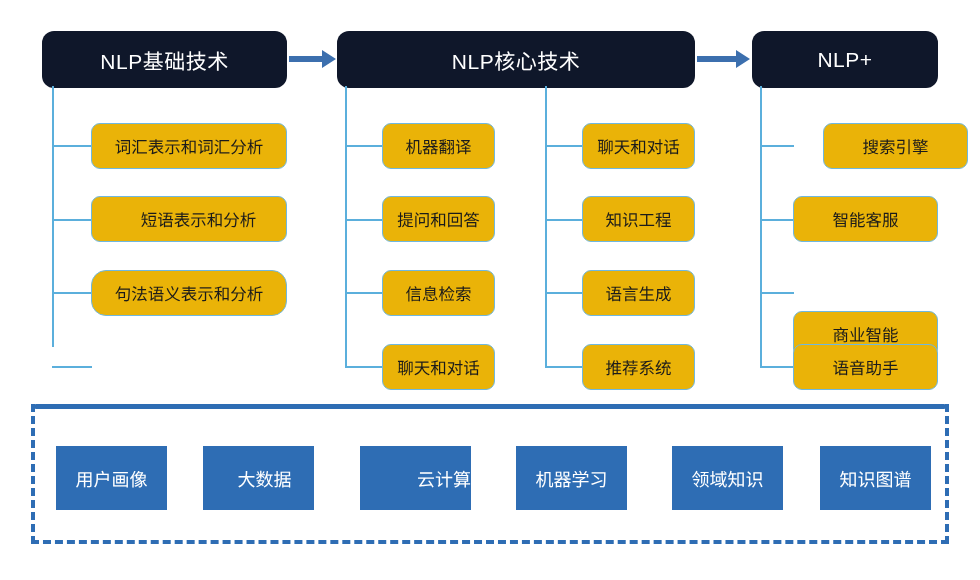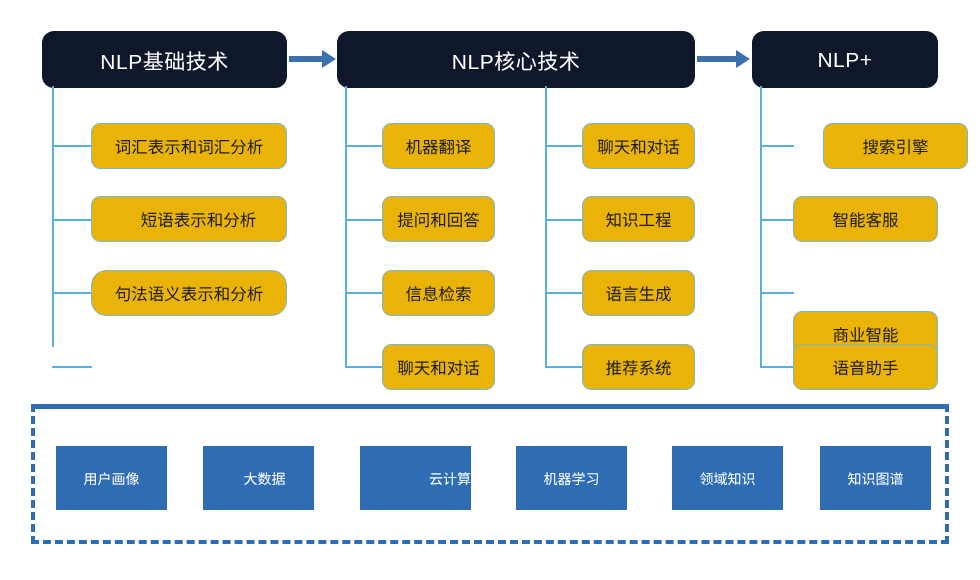--- a/index.html
+++ b/index.html
@@ -82,21 +82,21 @@
     height: 5px;
     border-radius: 2px;
   }
   .found-box {
     position: absolute;
     background: #2E6DB4;
     display: flex;
     align-items: center;
     justify-content: center;
     color: #ffffff;
-    font-size: 14px;
+    font-size: 18px;
     box-sizing: border-box;
   }
 </style>
 </head>
 <body>
 
 <div id="canvas">
 
   <div class="header-box" style="left:42px; top:31px; width:245px; height:57px;">
     <span>NLP基础技术</span>

